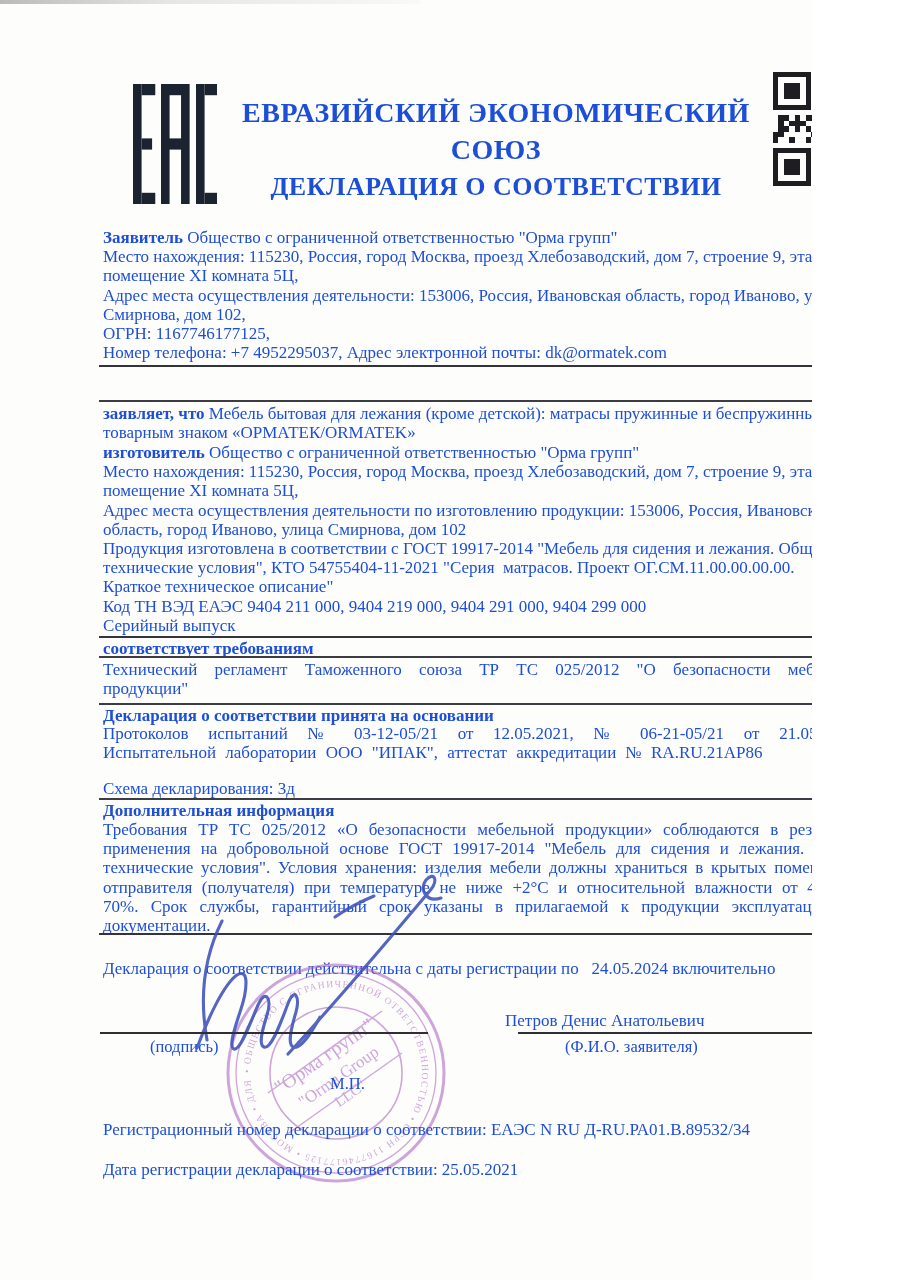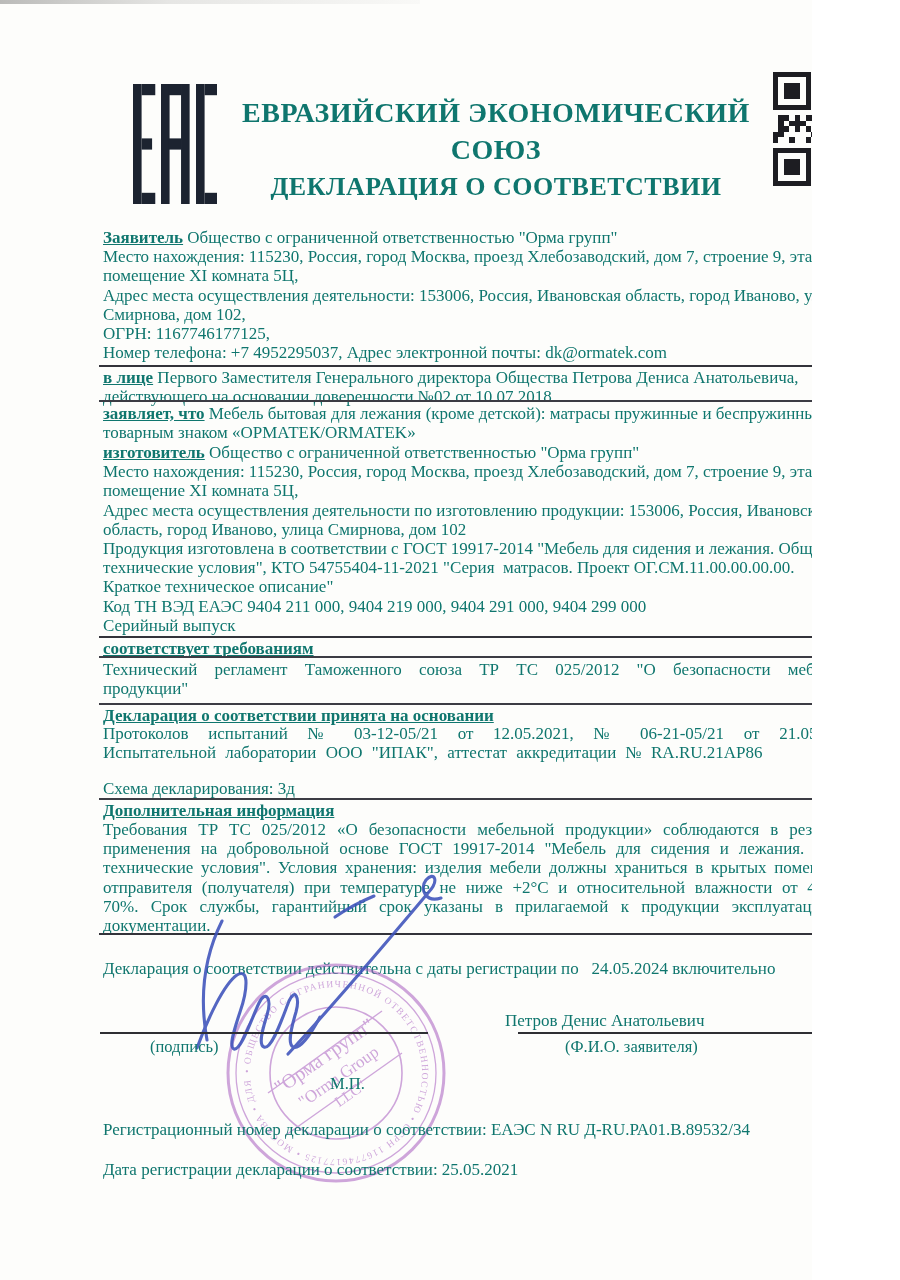--- a/index.html
+++ b/index.html
@@ -1,34 +1,34 @@
 <!DOCTYPE html>
 <html><head>
 <meta charset="utf-8">
 <style>
   html,body{margin:0;padding:0;}
   .page{position:relative;width:812px;height:1280px;background:#fdfdfb;overflow:hidden;
-        font-family:"Liberation Serif","DejaVu Serif",serif;color:#0f766e;}
+        font-family:"Liberation Serif","DejaVu Serif",serif;color:#1d4ed8;}
   .scan-smudge{position:absolute;top:0;left:0;width:420px;height:4px;
         background:linear-gradient(90deg,rgba(120,120,118,.5),rgba(160,160,158,.25) 40%,rgba(200,200,198,.08));}
   .hdr-title{position:absolute;left:222px;top:94px;width:548px;text-align:center;
         font-weight:bold;line-height:37px;letter-spacing:.5px;}
   .hdr-title .l1{font-size:28px;}
   .hdr-title .l2{font-size:26px;}
   .eac{position:absolute;left:133px;top:84px;}
   .qr{position:absolute;left:773px;top:72px;}
   .blk{position:absolute;left:103px;width:762px;font-size:17px;line-height:19.2px;}
   .pre{white-space:pre-wrap;}
   .just{text-align:justify;}
   .ws8{word-spacing:8px;}
   .ws5{word-spacing:5px;}
   .ws3{word-spacing:3px;}
   .hr{position:absolute;left:99px;width:764px;height:2px;background:#33333a;}
   .hr.thin{height:1.6px;background:#3c3c44;}
-  b{font-weight:bold;text-decoration:underline;}
+  b{font-weight:bold;}
   .sigline{position:absolute;height:2px;background:#2e2e33;}
   .cap{position:absolute;font-size:16.5px;text-align:left;}
   .name{position:absolute;font-size:17px;text-align:left;}
   .boldline{font-weight:normal;}
   .stamp{position:absolute;left:223px;top:960px;opacity:.55;}
   .signature{position:absolute;left:175px;top:850px;}
 </style>
 </head>
 <body>
 
@@ -191,22 +191,20 @@
 
   <div class="blk" style="top:228px"><span class="pre"><b>Заявитель</b><span> Общество с ограниченной ответственностью "Орма групп"
 Место нахождения: 115230, Россия, город Москва, проезд Хлебозаводский, дом 7, строение 9, этаж 4
 помещение XI комната 5Ц,
 Адрес места осуществления деятельности: 153006, Россия, Ивановская область, город Иваново, улица
 Смирнова, дом 102,
 ОГРН: 1167746177125,
 Номер телефона: +7 4952295037, Адрес электронной почты: dk@ormatek.com</span></span></div>
   <div class="hr" style="top:365px"></div>
 
-  <div class="blk" style="top:368px"><span class="pre"><b>в лице</b><span> Первого Заместителя Генерального директора Общества Петрова Дениса Анатольевича,
-действующего на основании доверенности №02 от 10.07.2018</span></span></div>
   <div class="hr thin" style="top:400px"></div>
 
   <div class="blk" style="top:404px"><span class="pre"><b>заявляет, что</b><span> Мебель бытовая для лежания (кроме детской): матрасы пружинные и беспружинные с
 товарным знаком «ОРМАТЕК/ORMATEK»</span></span></div>
 
   <div class="blk" style="top:443px"><span class="pre"><b>изготовитель</b><span> Общество с ограниченной ответственностью "Орма групп"
 Место нахождения: 115230, Россия, город Москва, проезд Хлебозаводский, дом 7, строение 9, этаж 4
 помещение XI комната 5Ц,
 Адрес места осуществления деятельности по изготовлению продукции: 153006, Россия, Ивановская
 область, город Иваново, улица Смирнова, дом 102

